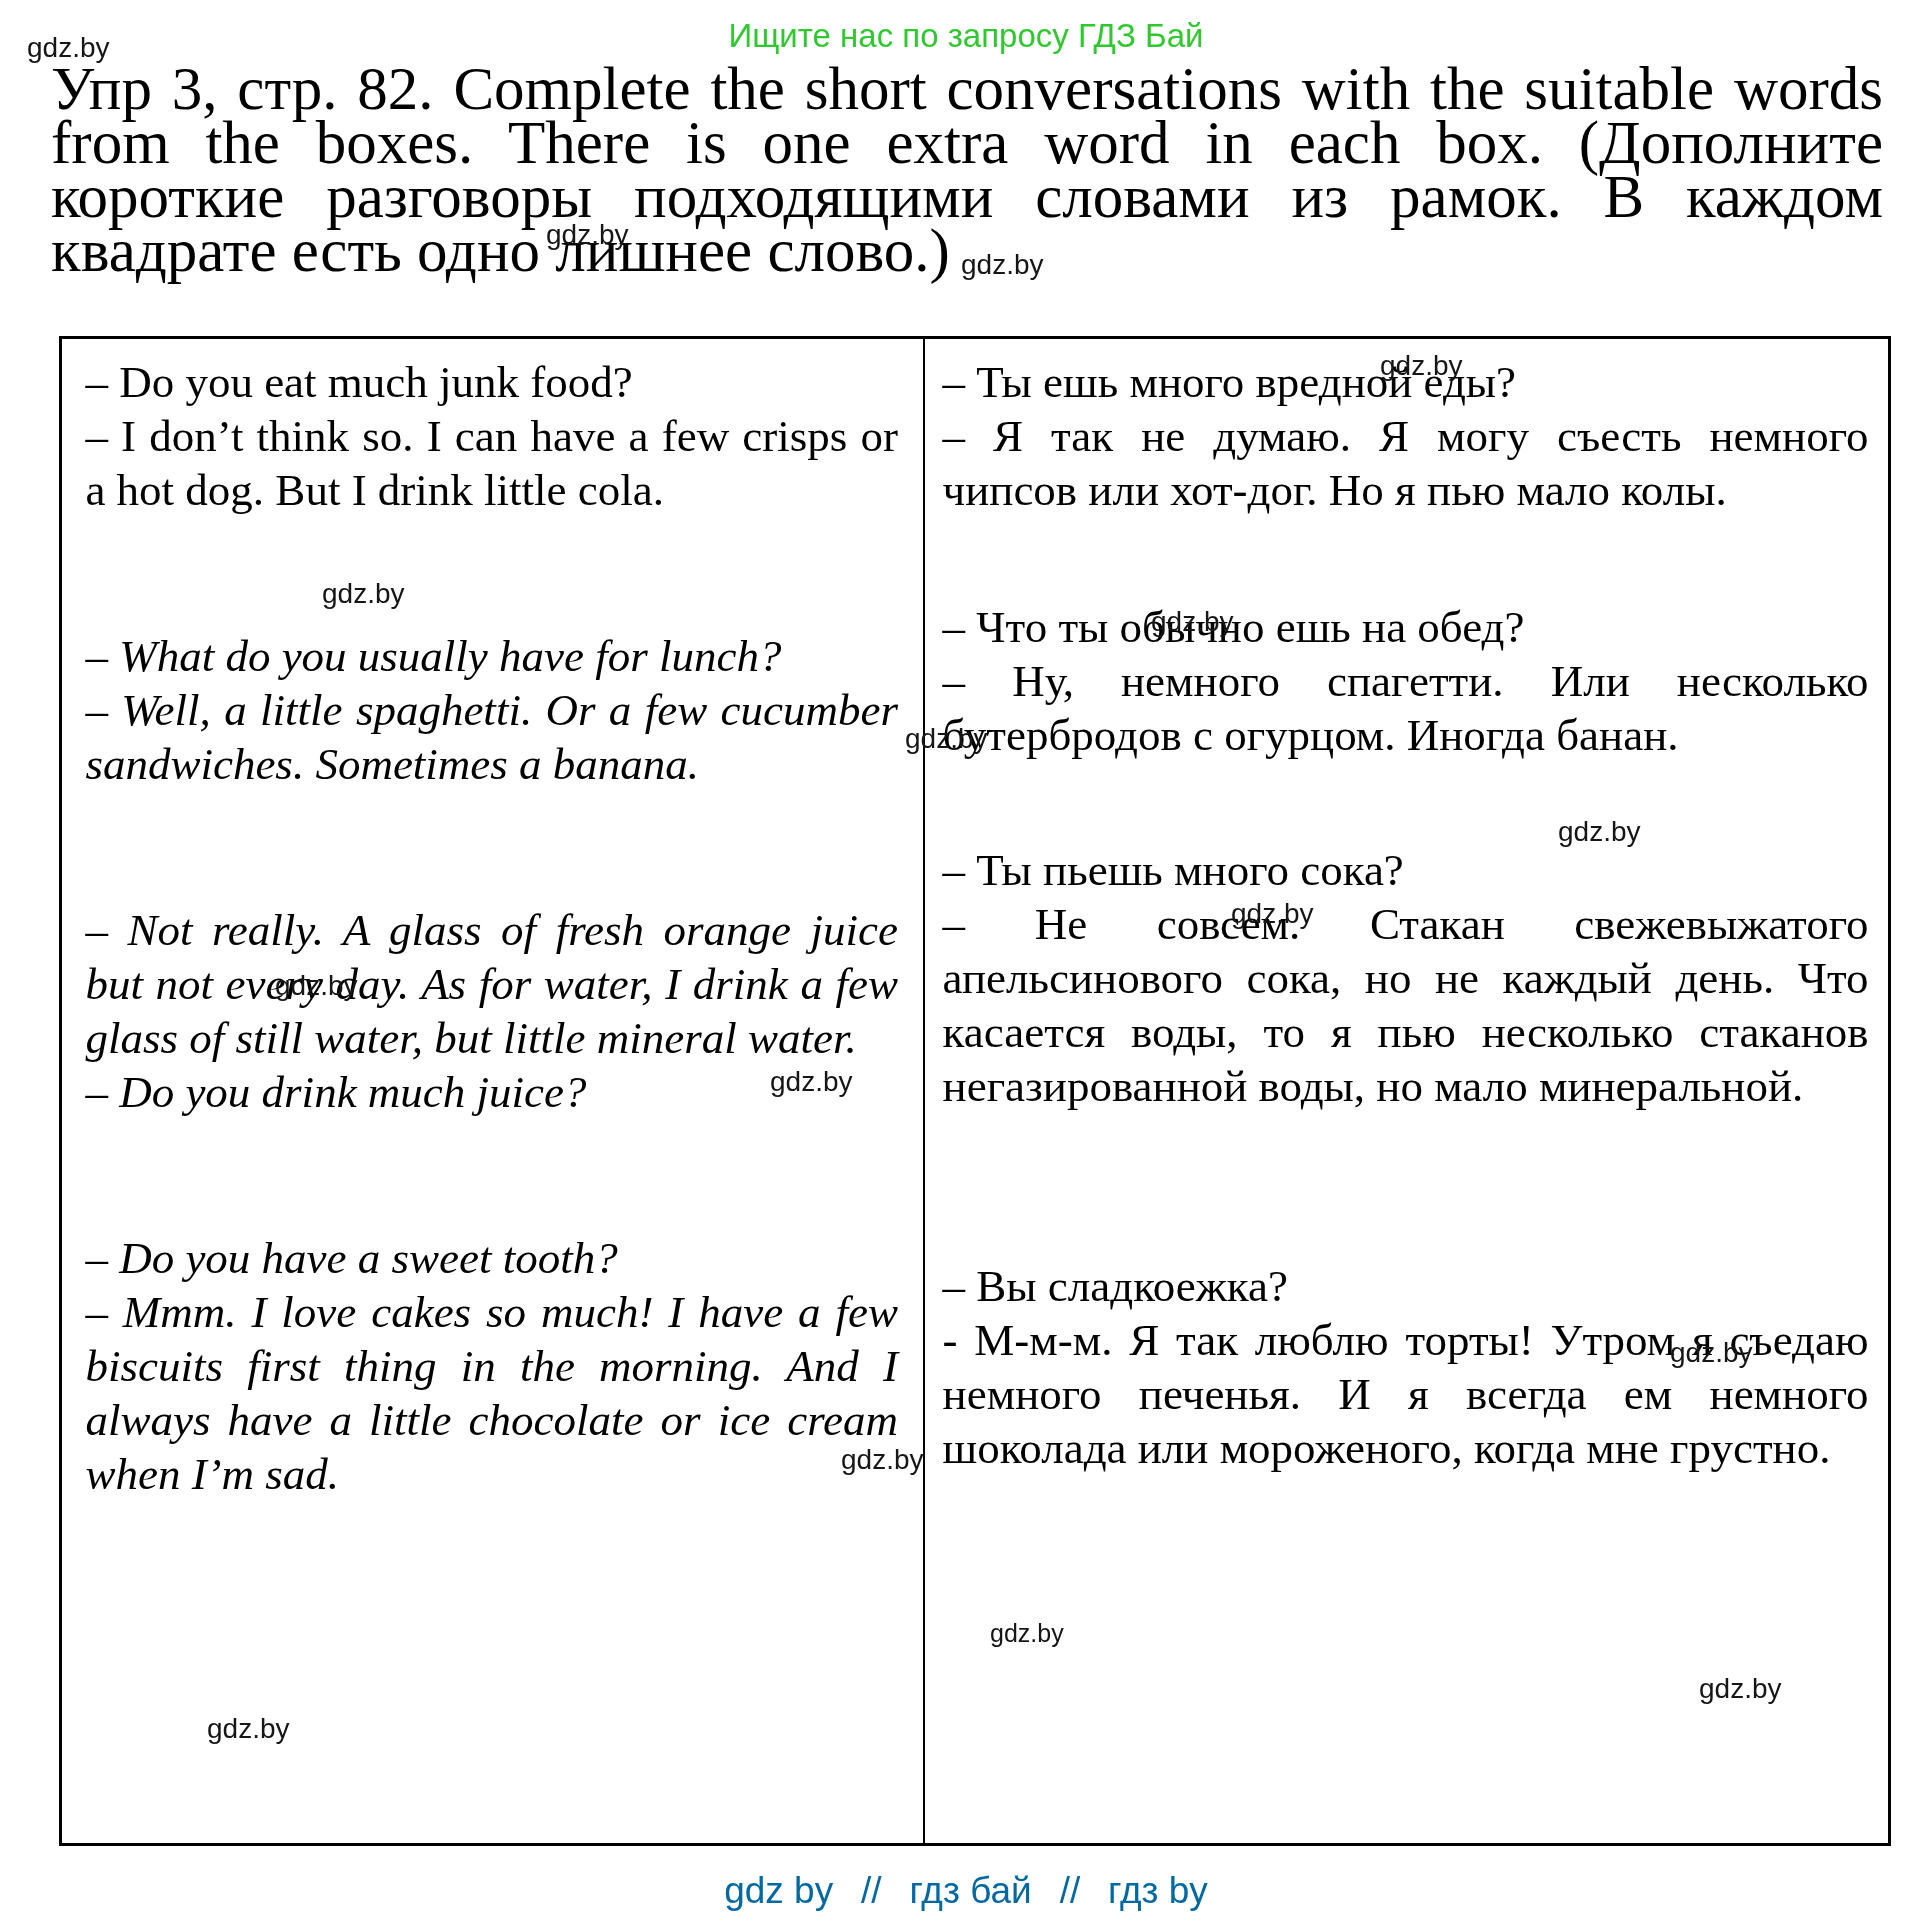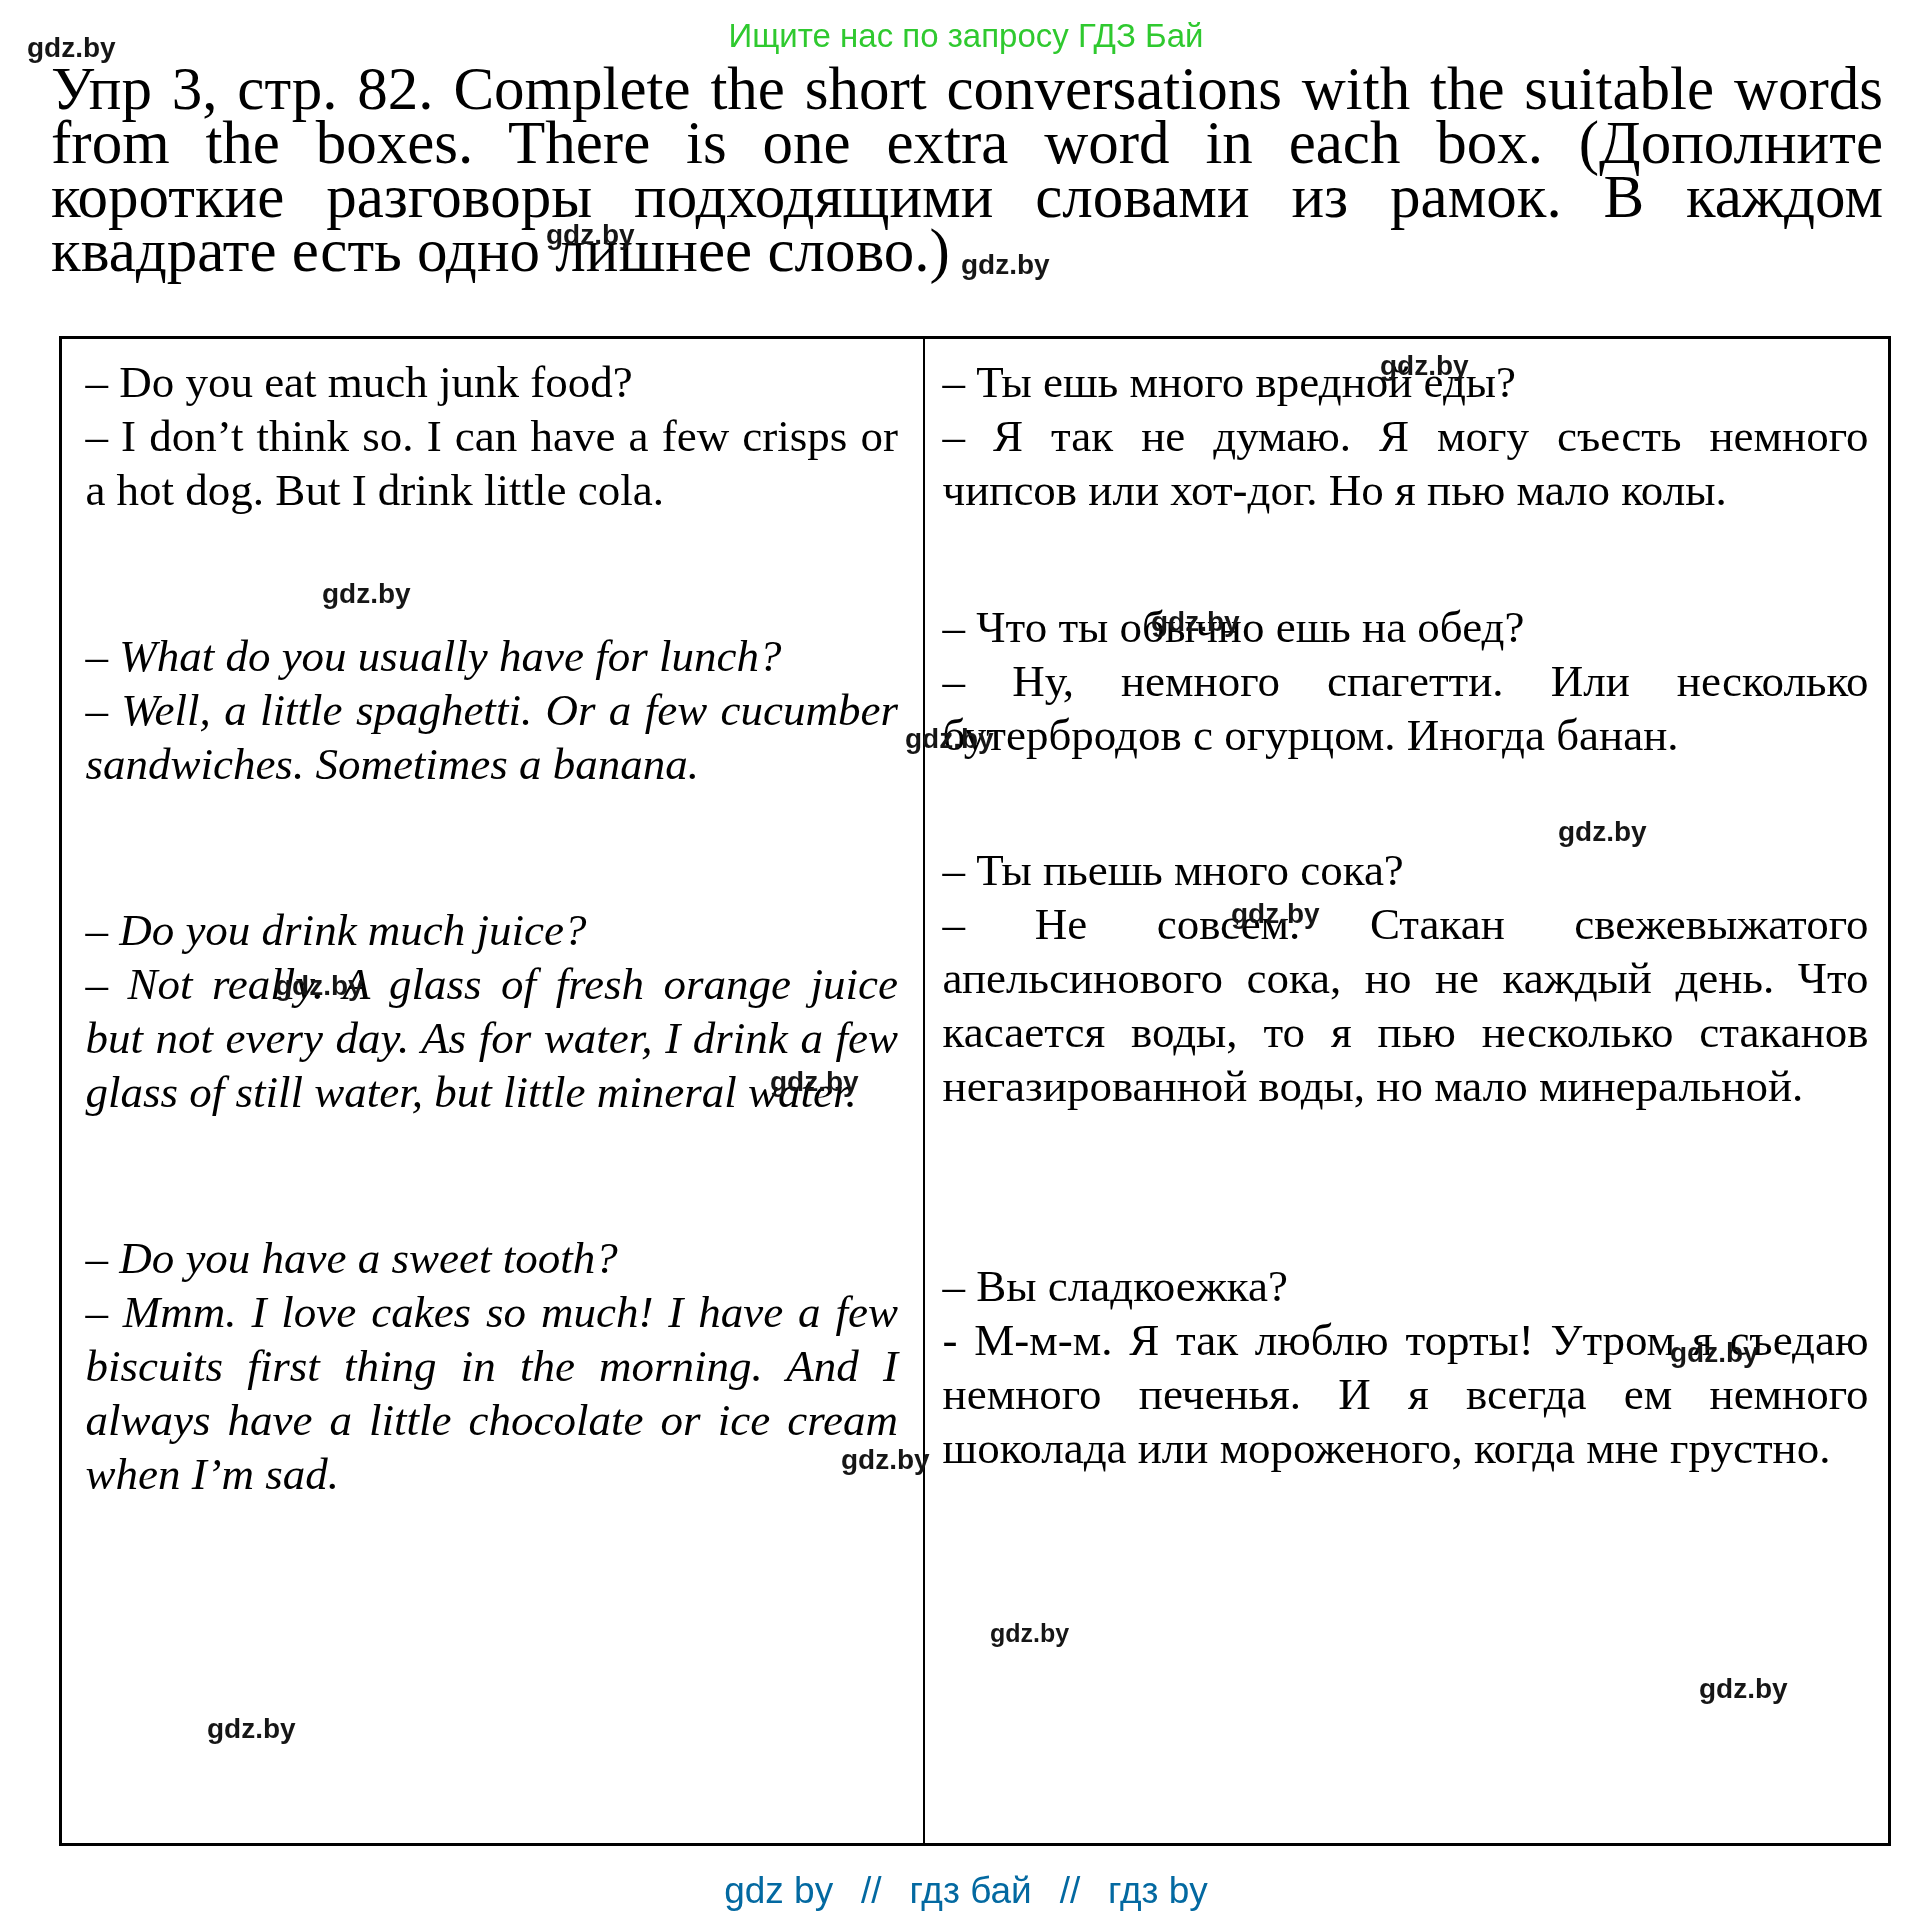--- a/index.html
+++ b/index.html
@@ -43,21 +43,21 @@
   }
   .block p{margin:0;padding:0;}
   .col.en .block:nth-child(n+2){margin-top:112px;font-style:italic;}
   .col.ru .block:nth-child(2){margin-top:83px;}
   .col.ru .block:nth-child(3){margin-top:81px;}
   .col.ru .block:nth-child(4){margin-top:146px;}
   .wm{
     position:absolute;
     font-family:"Liberation Sans","DejaVu Sans",sans-serif;
     font-size:28px;line-height:29px;color:#161616;
-    white-space:nowrap;z-index:5;font-weight:bold;
+    white-space:nowrap;z-index:5;
   }
   .wm.small{font-size:25px;}
   .site-footer{
     position:absolute;left:0;bottom:15.6px;width:100%;
     text-align:center;
     font-family:"Liberation Sans","DejaVu Sans",sans-serif;
     font-size:37px;
   }
   .site-footer .sep{padding:0 17.6px;}
 </style>
@@ -74,22 +74,22 @@
     <div class="col en">
       <div class="block">
         <p>– Do you eat much junk food?</p>
         <p>– I don’t think so. I can have a few crisps or a hot dog. But I drink little cola.</p>
       </div>
       <div class="block">
         <p>– What do you usually have for lunch?</p>
         <p>– Well, a little spaghetti. Or a few cucumber sandwiches. Sometimes a banana.</p>
       </div>
       <div class="block">
+        <p>– Not really. A glass of fresh orange juice but not every day. As for water, I drink a few glass of still water, but little mineral water.</p>
         <p>– Do you drink much juice?</p>
-        <p>– Not really. A glass of fresh orange juice but not every day. As for water, I drink a few glass of still water, but little mineral water.</p>
       </div>
       <div class="block">
         <p>– Do you have a sweet tooth?</p>
         <p>– Mmm. I love cakes so much! I have a few biscuits first thing in the morning. And I always have a little chocolate or ice cream when I’m sad.</p>
       </div>
     </div>
     <div class="col ru">
       <div class="block">
         <p>– Ты ешь много вредной еды?</p>
         <p>– Я так не думаю. Я могу съесть немного чипсов или хот-дог. Но я пью мало колы.</p>

